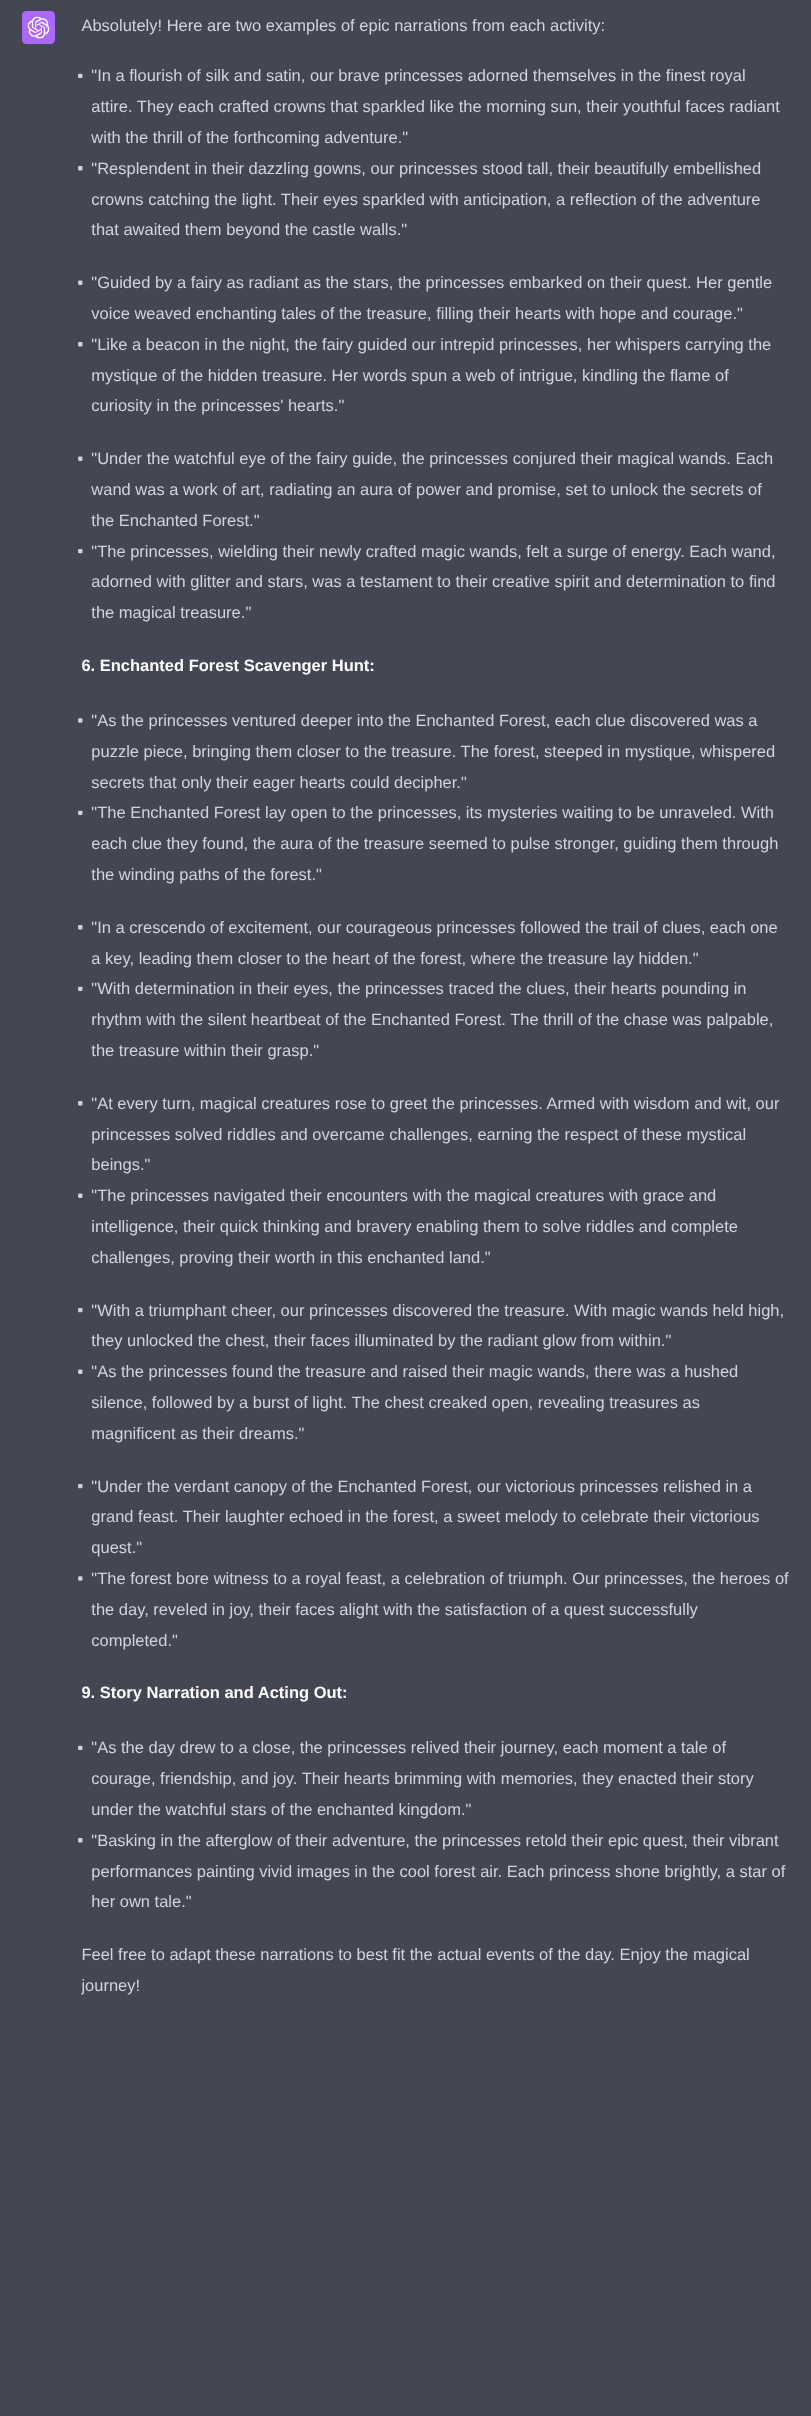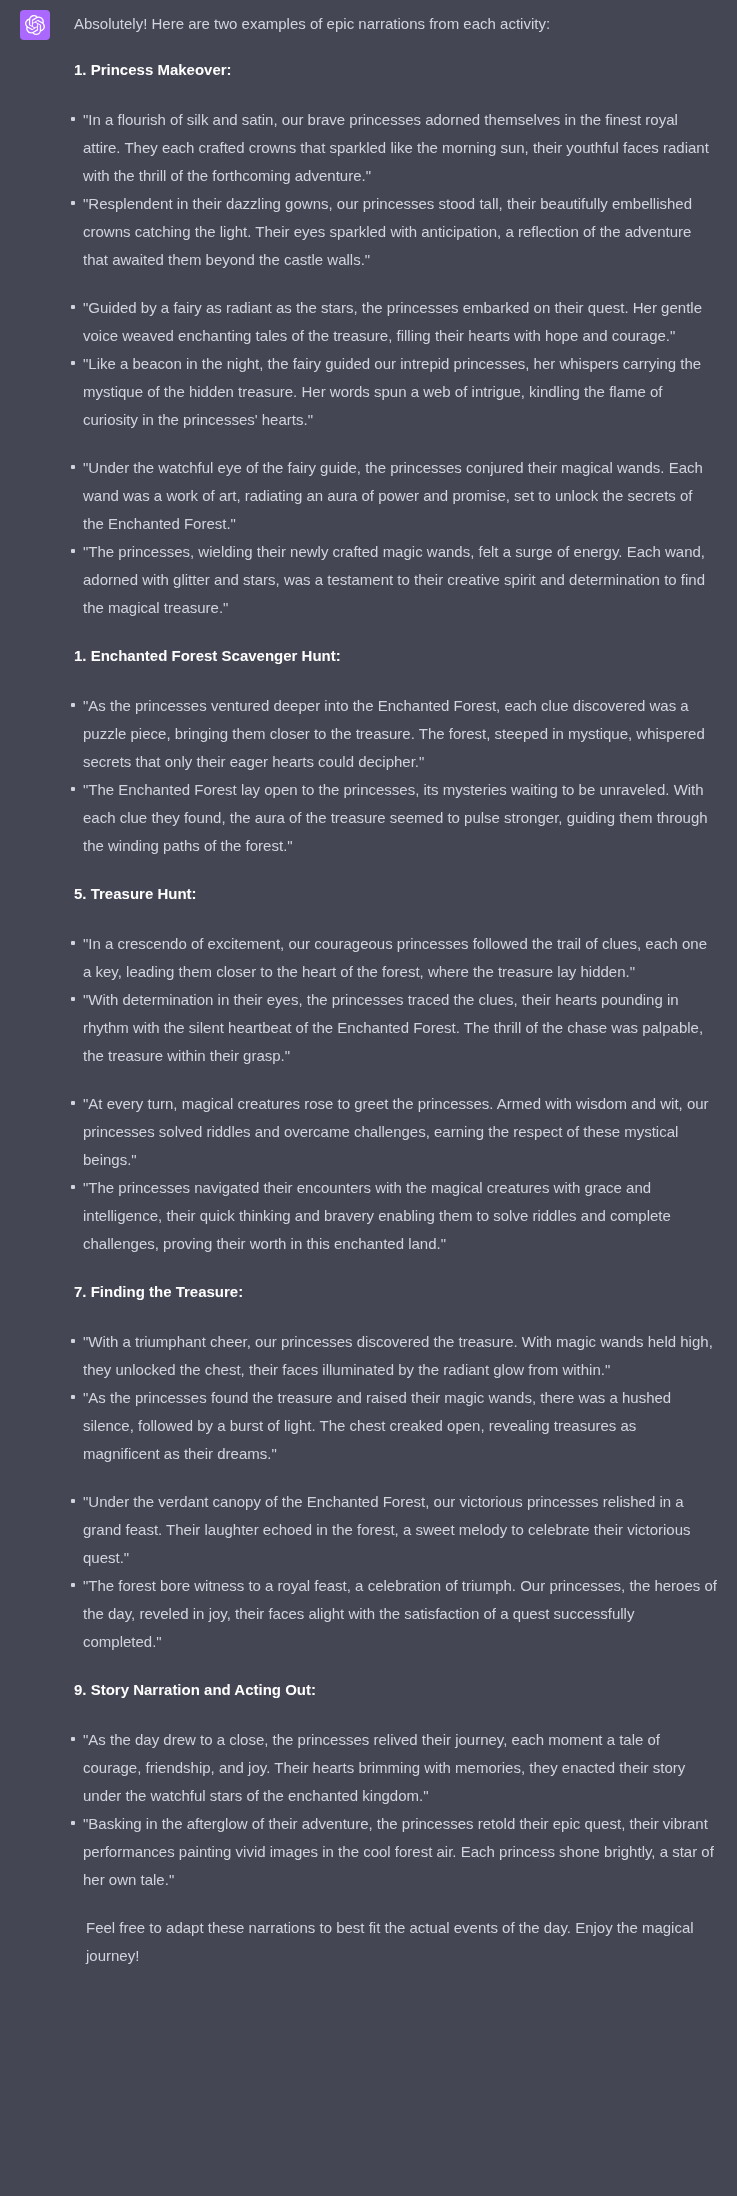--- a/index.html
+++ b/index.html
@@ -62,38 +62,37 @@
   ul.bullets li::before {
     content: "";
     position: absolute;
     left: -12px;
     top: 11px;
     width: 4px;
     height: 4px;
     border-radius: 1px;
     background: #d1d5db;
   }
-  p.outro { margin: 12px; }
+  p.outro { margin: 0; }
 </style>
 </head>
 <body>
 
 <div class="message">
   <div class="avatar">
     <span style="display:flex;">
       <svg viewBox="0 0 24 24" xmlns="http://www.w3.org/2000/svg">
           <path d="M22.2819 9.8211a5.9847 5.9847 0 0 0-.5157-4.9108 6.0462 6.0462 0 0 0-6.5098-2.9A6.0651 6.0651 0 0 0 4.9807 4.1818a5.9847 5.9847 0 0 0-3.9977 2.9 6.0462 6.0462 0 0 0 .7427 7.0966 5.98 5.98 0 0 0 .511 4.9107 6.051 6.051 0 0 0 6.5146 2.9001A5.9847 5.9847 0 0 0 13.2599 24a6.0557 6.0557 0 0 0 5.7718-4.2058 5.9894 5.9894 0 0 0 3.9977-2.9001 6.0557 6.0557 0 0 0-.7475-7.073zM13.2599 22.4301a4.4755 4.4755 0 0 1-2.8764-1.0408l.1419-.0804 4.7783-2.7582a.7948.7948 0 0 0 .3927-.6813v-6.7369l2.02 1.1686a.071.071 0 0 1 .038.0615v5.5826a4.504 4.504 0 0 1-4.4945 4.4849zm-9.6607-4.1254a4.4708 4.4708 0 0 1-.5346-3.0137l.142.0852 4.783 2.7582a.7712.7712 0 0 0 .7806 0l5.8428-3.3685v2.3324a.0804.0804 0 0 1-.0332.0615L9.74 19.9502a4.4992 4.4992 0 0 1-6.1408-1.6464zM2.3408 7.8956a4.485 4.485 0 0 1 2.3655-1.9728V11.6a.7664.7664 0 0 0 .3879.6765l5.8144 3.3543-2.0201 1.1685a.0757.0757 0 0 1-.071 0l-4.8303-2.7865A4.504 4.504 0 0 1 2.3408 7.8956zm16.5963 3.8558L13.1038 8.364 15.1192 7.2a.0757.0757 0 0 1 .071 0l4.8303 2.7913a4.4944 4.4944 0 0 1-.6765 8.1042v-5.6772a.79.79 0 0 0-.407-.667zm2.0107-3.0231l-.142-.0852-4.7735-2.7818a.7759.7759 0 0 0-.7854 0L9.409 9.2297V6.8974a.0662.0662 0 0 1 .0284-.0615l4.8303-2.7866a4.4992 4.4992 0 0 1 6.6802 4.66zM8.3065 12.863l-2.02-1.1638a.0804.0804 0 0 1-.038-.0567V6.0742a4.4992 4.4992 0 0 1 7.3757-3.4537l-.142.0805L8.704 5.459a.7948.7948 0 0 0-.3927.6813zm1.0976-2.3654l2.602-1.4998 2.6069 1.4998v2.9994l-2.5974 1.4997-2.6067-1.4997z"></path>
         </svg>
     </span>
   </div>
   <div class="content">
     <p class="intro">Absolutely! Here are two examples of epic narrations from each activity:</p>
     <div id="sections">
   <div>
-    <p class="sec-heading">1. Princess Makeover:</p>
     <ul class="bullets">
 
     <li><span>"In a flourish of silk and satin, our brave princesses adorned themselves in the finest royal attire. They each crafted crowns that sparkled like the morning sun, their youthful faces radiant with the thrill of the forthcoming adventure."</span></li>
             <li><span>"Resplendent in their dazzling gowns, our princesses stood tall, their beautifully embellished crowns catching the light. Their eyes sparkled with anticipation, a reflection of the adventure that awaited them beyond the castle walls."</span></li>
           </ul>
   </div>
 
   <div>
     <ul class="bullets">
 
@@ -104,47 +103,45 @@
 
   <div>
     <ul class="bullets">
 
     <li><span>"Under the watchful eye of the fairy guide, the princesses conjured their magical wands. Each wand was a work of art, radiating an aura of power and promise, set to unlock the secrets of the Enchanted Forest."</span></li>
             <li><span>"The princesses, wielding their newly crafted magic wands, felt a surge of energy. Each wand, adorned with glitter and stars, was a testament to their creative spirit and determination to find the magical treasure."</span></li>
           </ul>
   </div>
 
   <div>
-    <p class="sec-heading">1. Enchanted Forest Scavenger Hunt:</p>
+    <p class="sec-heading">6. Enchanted Forest Scavenger Hunt:</p>
     <ul class="bullets">
 
     <li><span>"As the princesses ventured deeper into the Enchanted Forest, each clue discovered was a puzzle piece, bringing them closer to the treasure. The forest, steeped in mystique, whispered secrets that only their eager hearts could decipher."</span></li>
             <li><span>"The Enchanted Forest lay open to the princesses, its mysteries waiting to be unraveled. With each clue they found, the aura of the treasure seemed to pulse stronger, guiding them through the winding paths of the forest."</span></li>
           </ul>
   </div>
 
   <div>
-    <p class="sec-heading">5. Treasure Hunt:</p>
     <ul class="bullets">
 
     <li><span>"In a crescendo of excitement, our courageous princesses followed the trail of clues, each one a key, leading them closer to the heart of the forest, where the treasure lay hidden."</span></li>
             <li><span>"With determination in their eyes, the princesses traced the clues, their hearts pounding in rhythm with the silent heartbeat of the Enchanted Forest. The thrill of the chase was palpable, the treasure within their grasp."</span></li>
           </ul>
   </div>
 
   <div>
     <ul class="bullets">
 
     <li><span>"At every turn, magical creatures rose to greet the princesses. Armed with wisdom and wit, our princesses solved riddles and overcame challenges, earning the respect of these mystical beings."</span></li>
             <li><span>"The princesses navigated their encounters with the magical creatures with grace and intelligence, their quick thinking and bravery enabling them to solve riddles and complete challenges, proving their worth in this enchanted land."</span></li>
           </ul>
   </div>
 
   <div>
-    <p class="sec-heading">7. Finding the Treasure:</p>
     <ul class="bullets">
 
     <li><span>"With a triumphant cheer, our princesses discovered the treasure. With magic wands held high, they unlocked the chest, their faces illuminated by the radiant glow from within."</span></li>
             <li><span>"As the princesses found the treasure and raised their magic wands, there was a hushed silence, followed by a burst of light. The chest creaked open, revealing treasures as magnificent as their dreams."</span></li>
           </ul>
   </div>
 
   <div>
     <ul class="bullets">
 

